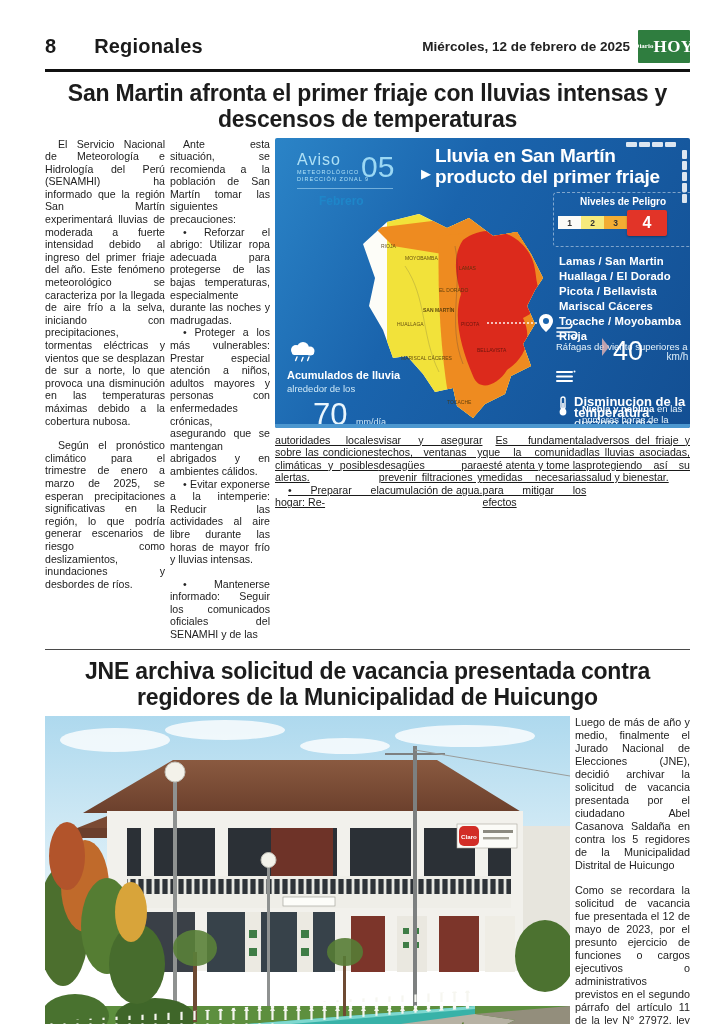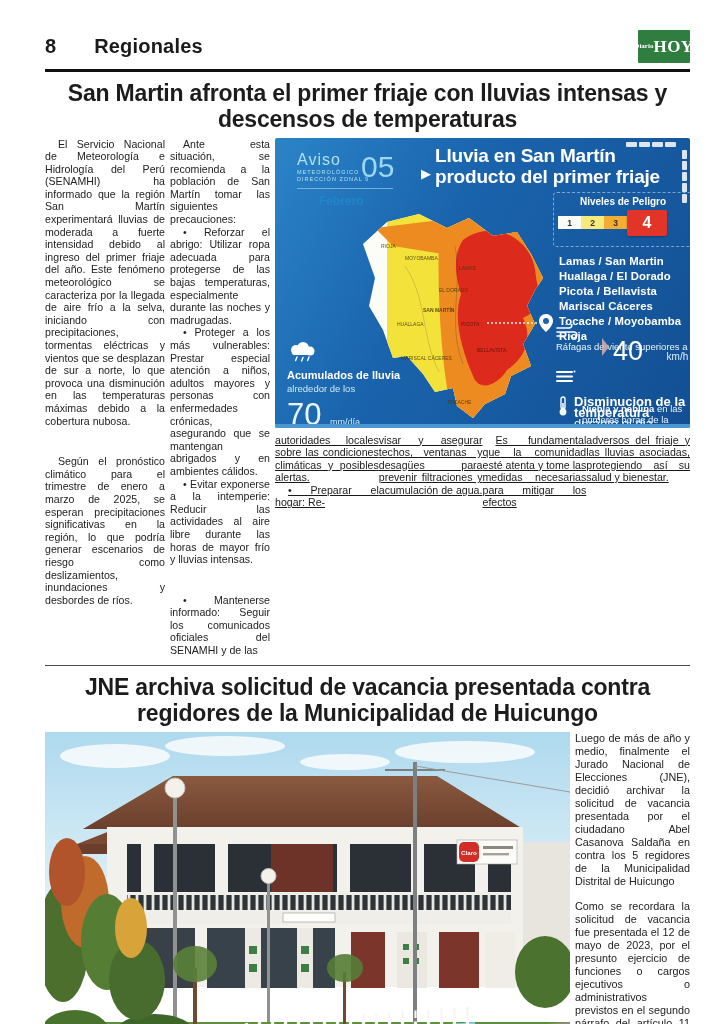--- a/index.html
+++ b/index.html
@@ -22,21 +22,21 @@
   
   .headline{font-size:23px;font-weight:bold;text-align:center;line-height:26px;
             letter-spacing:-.2px;color:#1c1c1c;margin:8px 0 6px 0;}
 
   
   .a1-body{display:flex;gap:5px;margin-top:4px;}
   .ncol{font-size:10.6px;line-height:12.6px;text-align:justify;color:#222;}
   .col1{width:120px;}
   .col2{width:100px;}
   .ncol p{margin:0;text-indent:13px;}
-  .ncol p.sp{margin-top:28px;}
+  .ncol p.sp{margin-top:12px;}
   .right-region{width:415px;}
   .strip{display:flex;gap:0;margin-top:6px;text-decoration:underline;}
   .strip .scol{flex:1;font-size:10.6px;line-height:12.6px;text-align:justify;}
   .strip .scol p{margin:0;}
   .strip .scol p.ind{text-indent:13px;}
   .art-sep{height:1px;background:#4a4a4a;margin-top:8px;}
 
   
   .info{position:relative;width:415px;height:290px;border-radius:2px;overflow:hidden;
         background:linear-gradient(118deg,#2b84c7 0%,#1a64ad 38%,#134f93 100%);color:#fff;}
@@ -72,40 +72,41 @@
   .wind-tri{position:absolute;left:327px;top:200px;width:0;height:0;border-left:7px solid rgba(230,180,180,.8);
             border-top:9px solid transparent;border-bottom:9px solid transparent;}
   .fog{position:absolute;left:281px;top:232px;display:flex;gap:6px;}
   .fog-text{font-size:9.5px;line-height:11px;color:#e8f4fb;width:112px;margin-top:33px;}
   .temp{position:absolute;left:283px;top:258px;display:flex;gap:6px;}
   .temp-text{font-size:13px;line-height:11px;color:#e8f4fb;width:112px;}
   .b{font-weight:bold;color:#fff;}
   .rain{position:absolute;left:12px;top:204px;}
   .rain-bold{font-size:11px;font-weight:bold;margin-top:3px;}
   .rain-sub{font-size:9.5px;color:#cfe9f7;margin-top:2px;}
-  .rain-val{font-size:31px;font-weight:300;color:#eaf6fd;margin-top:3px;}
+  .rain-val{font-size:31px;font-weight:300;color:#eaf6fd;margin-top:3px;margin-left:26px;}
   .rain-unit{font-size:9px;color:#cfe9f7;}
   .info-bottom{position:absolute;left:0;bottom:0;width:100%;height:4px;background:#4c97cf;}
 
   
   .a2-body{display:flex;gap:5px;margin-top:6px;}
   .photo{width:525px;height:393px;flex:0 0 auto;}
   .a2col{width:115px;font-size:10.8px;line-height:13px;text-align:justify;color:#222;}
   .a2col p{margin:0 0 12px 0;}
 </style>
 </head>
 <body>
 
 <div class="sheet">
   <div class="content">
 
     <div class="masthead">
       <span class="pagenum">8</span>
       <span class="section">Regionales</span>
       <span class="mast-right">
+        <span class="date">Miércoles, 12 de febrero de 2025</span>
         <span class="hoy-logo">
           <span class="hoy-top">Diario</span>
           <span class="hoy-main">HOY</span>
         </span>
       </span>
     </div>
     <div class="mast-rule"></div>
 
     <div class="headline">San Martin afronta el primer friaje con lluvias intensas y descensos de temperaturas</div>
 

